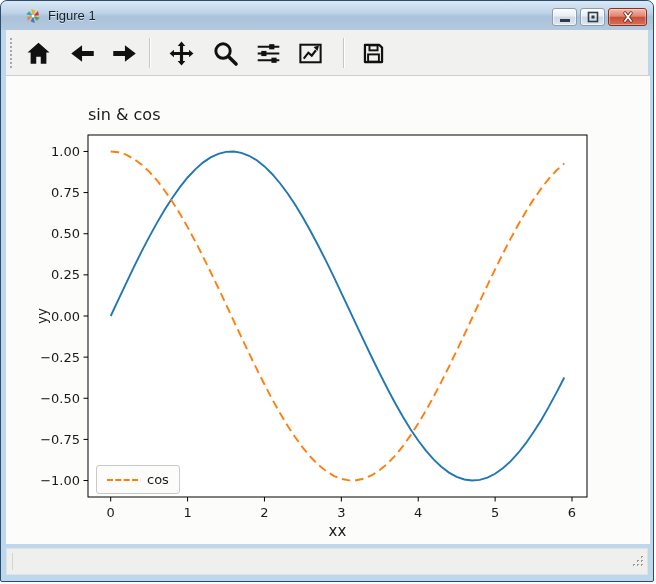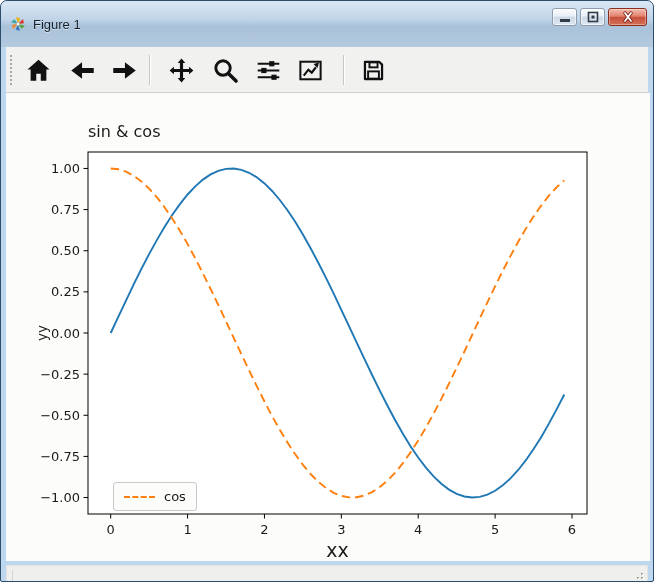--- a/index.html
+++ b/index.html
@@ -7,21 +7,21 @@
 
   .window {
     position:relative; width:654px; height:582px;
     border:1px solid #2e4d6b; border-radius:7px 7px 2px 2px;
     background:#bdd7ee; overflow:hidden;
     font-family:"Liberation Sans", sans-serif;
   }
 
   
   .titlebar {
-    height:46px; display:flex; align-items:center; padding:0 6px 0 9px;
+    height:29px; display:flex; align-items:center; padding:0 6px 0 24px;
     background:linear-gradient(180deg,#dae8f6 0%,#c0d4e8 40%,#a9c2da 55%,#b4c9de 100%);
     border-radius:6px 6px 0 0; position:relative;
   }
   .app-icon { width:16px; height:16px; margin-right:7px; flex:0 0 auto; }
   .win-title { font-size:13px; color:#16202b; text-shadow:0 1px 0 rgba(255,255,255,.55); }
   .win-buttons { position:absolute; right:6px; top:7px; display:flex; gap:3px; }
   .win-btn {
     height:18px; border-radius:3px; display:flex; align-items:center; justify-content:center;
     border:1px solid #8e9cad;
     background:linear-gradient(180deg,#fdfefe 0%,#e7eef6 45%,#ccd8e4 50%,#dde7f0 100%);
@@ -57,30 +57,30 @@
     position:relative; font-family:"DejaVu Sans", sans-serif; color:#1a1a1a;
   }
   .canvas svg { position:absolute; left:0; top:0; }
   .tick { font:13px "DejaVu Sans", sans-serif; fill:#1a1a1a; }
   .plot-title {
     position:absolute; left:82px; top:29px; width:499px; text-align:left;
     font-size:16px; color:#1a1a1a;
   }
   .plot-xlabel {
     position:absolute; left:82px; top:446px; width:499px; text-align:center;
-    font-size:19px;
+    font-size:15px;
   }
   .plot-ylabel {
     position:absolute; left:36px; top:240px; font-size:13.5px; white-space:nowrap;
     transform:translate(-50%,-50%) rotate(-90deg);
   }
   .legend {
     position:absolute; left:90px; top:389px; display:flex; align-items:center; gap:9px;
     padding:6px 10px; border:1px solid #c9c9c9; border-radius:3px;
-    background:rgba(252,252,250,.85); font-size:13px;margin-left:17px;
+    background:rgba(252,252,250,.85); font-size:13px;
   }
   .legend-sample { width:31px; height:0; border-top:2px dashed #ff7f0e; }
 
   
   .statusbar {
     margin:4px 5px 0; height:27px; background:#efefee;
     border:1px solid #e2e2e0; position:relative;
   }
   .statusbar::before {
     content:""; position:absolute; left:5px; top:4px; bottom:4px; width:1px; background:#d4d4d2;

